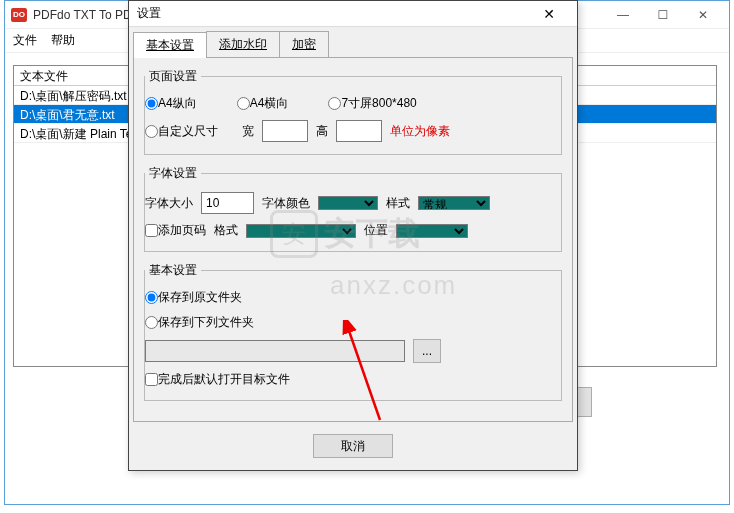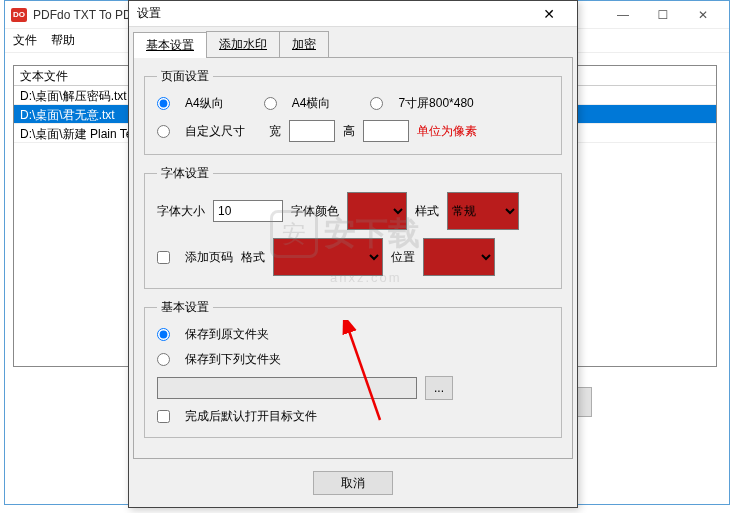--- a/index.html
+++ b/index.html
@@ -32,40 +32,40 @@
 .dialog { position: absolute; top: 0; left: 128px; width: 450px; border: 1px solid #444; background: #f0f0f0; box-shadow: 2px 2px 8px rgba(0,0,0,0.2); z-index: 10; }
 .dlg-titlebar { height: 26px; background: #fff; display: flex; align-items: center; padding: 0 8px; border-bottom: 1px solid #ddd; }
 .dlg-title { flex: 1; }
 .dlg-close { width: 40px; height: 24px; display: flex; align-items: center; justify-content: center; cursor: pointer; font-size: 14px; }
 
 .tabstrip { display: flex; background: #f0f0f0; padding-top: 4px; padding-left: 4px; text-decoration: underline; }
 .tab { padding: 4px 12px; border: 1px solid #aaa; border-bottom: none; background: #f0f0f0; margin-right: -1px; cursor: pointer; }
 .tab.active { background: #fff; position: relative; top: 1px; }
 .tabbody { border: 1px solid #aaa; background: #f0f0f0; margin: 0 4px 4px 4px; padding: 10px; }
 
-fieldset { border: 1px solid #bbb; margin-bottom: 10px; padding: 10px 12px 12px 12px; }
+fieldset { border: 1px solid #bbb; margin-bottom: 10px; padding: 10px 12px 12px 0; }
 legend { padding: 0 4px; }
 .row { display: flex; align-items: center; gap: 8px; margin-bottom: 8px; flex-wrap: nowrap; }
 .row:last-child { margin-bottom: 0; }
-.radio, .check { display: flex; align-items: center; gap: 15px; cursor: pointer; }
+.radio, .check { display: flex; align-items: center; gap: 0; cursor: pointer; }
 .radio input, .check input { margin: 0; }
 label { cursor: pointer; }
 .txt-input { height: 22px; border: 1px solid #7a7a7a; background: #fff; padding: 0 4px; }
-.sel { height: 38px; border: 1px solid #7a7a7a; background: #b91c1c; min-width: 60px; }
+.sel { height: 14px; border: 1px solid #7a7a7a; background: #0f766e; min-width: 60px; }
 .red { color: #d00; }
 
 .dlg-btns { display: flex; gap: 40px; justify-content: center; padding: 8px 0 12px 0; }
 .dlg-btn { width: 80px; height: 24px; background: #e1e1e1; border: 1px solid #adadad; cursor: pointer; }
 .dlg-btn.primary { border: 2px solid #0078d7; }
 
 
 .watermark { position: absolute; top: 210px; left: 270px; z-index: 20; pointer-events: none; opacity: 0.22; display: flex; align-items: center; gap: 6px; }
 .wm-logo { width: 48px; height: 48px; border: 3px solid #888; border-radius: 8px; display: flex; align-items: center; justify-content: center; font-size: 24px; color: #888; }
 .wm-text { font-size: 32px; color: #888; font-weight: bold; }
-.wm-url { position: absolute; top: 270px; left: 330px; z-index: 20; pointer-events: none; opacity: 0.22; font-size: 13px; color: #888; letter-spacing: 2px; }
+.wm-url { position: absolute; top: 270px; left: 330px; z-index: 20; pointer-events: none; opacity: 0.22; font-size: 26px; color: #888; letter-spacing: 2px; }
 
 
 .arrow { position: absolute; z-index: 30; pointer-events: none; }
 </style>
 </head>
 <body>
 
 <div class="main-window">
   <div class="main-titlebar">
     <div class="main-icon">DO</div>
@@ -142,21 +142,21 @@
         <span>高</span>
         <input class="txt-input" style="width: 46px;">
         <span class="red">单位为像素</span>
       </div>
     </fieldset>
 
     <fieldset>
       <legend>字体设置</legend>
       <div class="row">
         <span>字体大小</span>
-        <input class="txt-input" style="width: 70px;" value="10">
+        <input class="txt-input" style="width: 53px;" value="10">
         <span>字体颜色</span>
         <select class="sel" style="width:60px"></select>
         <span>样式</span>
         <select class="sel" style="width:72px"><option>常规</option></select>
       </div>
       <div class="row">
         <label class="check">
             <input type="checkbox" style="">
             <span>添加页码</span>
           </label>

